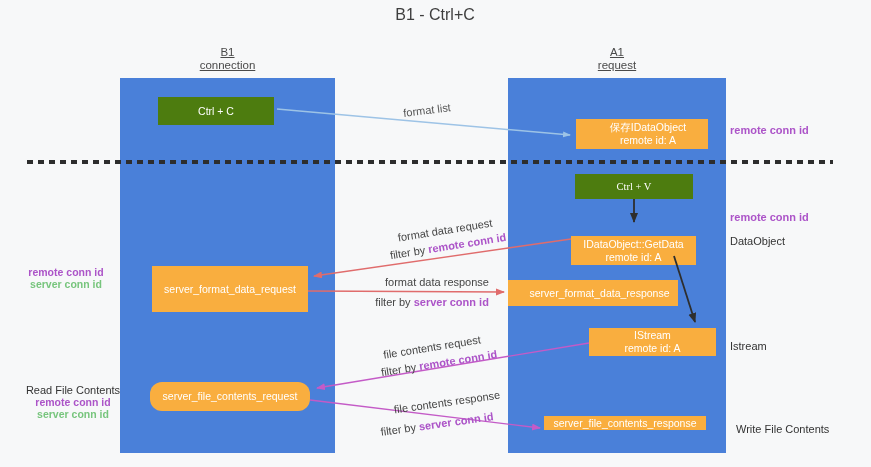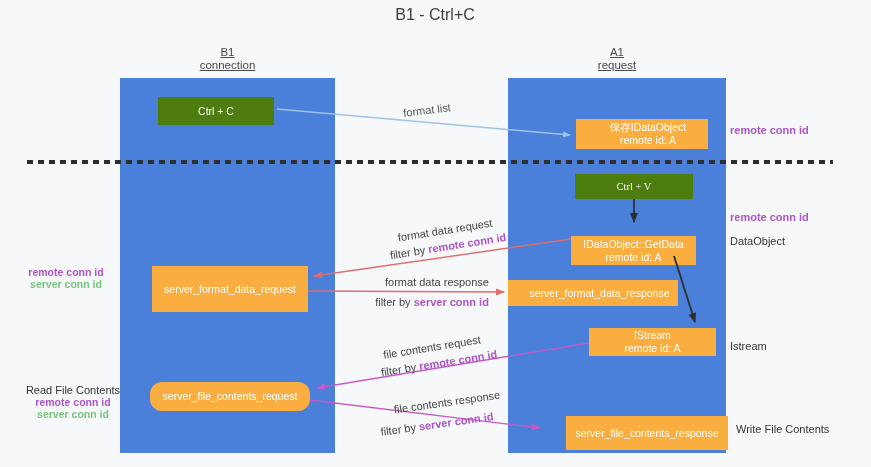--- a/index.html
+++ b/index.html
@@ -30,21 +30,21 @@
   .green{background:#4d7c0f;}
   .orange{background:#f9ae3f;}
   .n-ctrlc{left:158px;top:97px;width:116px;height:28px;}
   .n-save{left:576px;top:119px;width:120px;height:30px;padding-left:12px;}
   .n-ctrlv{left:575px;top:174px;width:118px;height:25px;font-family:Liberation Serif, serif;}
   .n-getdata{left:571px;top:227px;width:125px;height:29px;margin-top:9px;}
   .n-fmtreq{left:152px;top:266px;width:156px;height:46px;}
   .n-fmtresp{left:508px;top:280px;width:157px;height:26px;padding-left:13px;}
   .n-istream{left:589px;top:328px;width:127px;height:28px;}
   .n-filereq{left:150px;top:382px;width:160px;height:29px;border-radius:12px;}
-  .n-fileresp{left:566px;top:416px;width:162px;height:34px;}
+  .n-fileresp{left:544px;top:416px;width:162px;height:14px;}
   
   .side{font-size:11px;color:#333;z-index:5;white-space:nowrap;}
   .purple{color:#ac54c8;font-weight:bold;}
   .greentx{color:#77c57d;font-weight:bold;}
   .r1{left:730px;top:124px;}
   .r2{left:730px;top:211px;}
   .r-dataobject{left:730px;top:235px;}
   .r-istream{left:730px;top:340px;}
   .r-write{left:736px;top:423px;}
   .l-block1{left:25px;top:266px;width:82px;text-align:center;font-size:10.5px;line-height:12px;z-index:5;}

